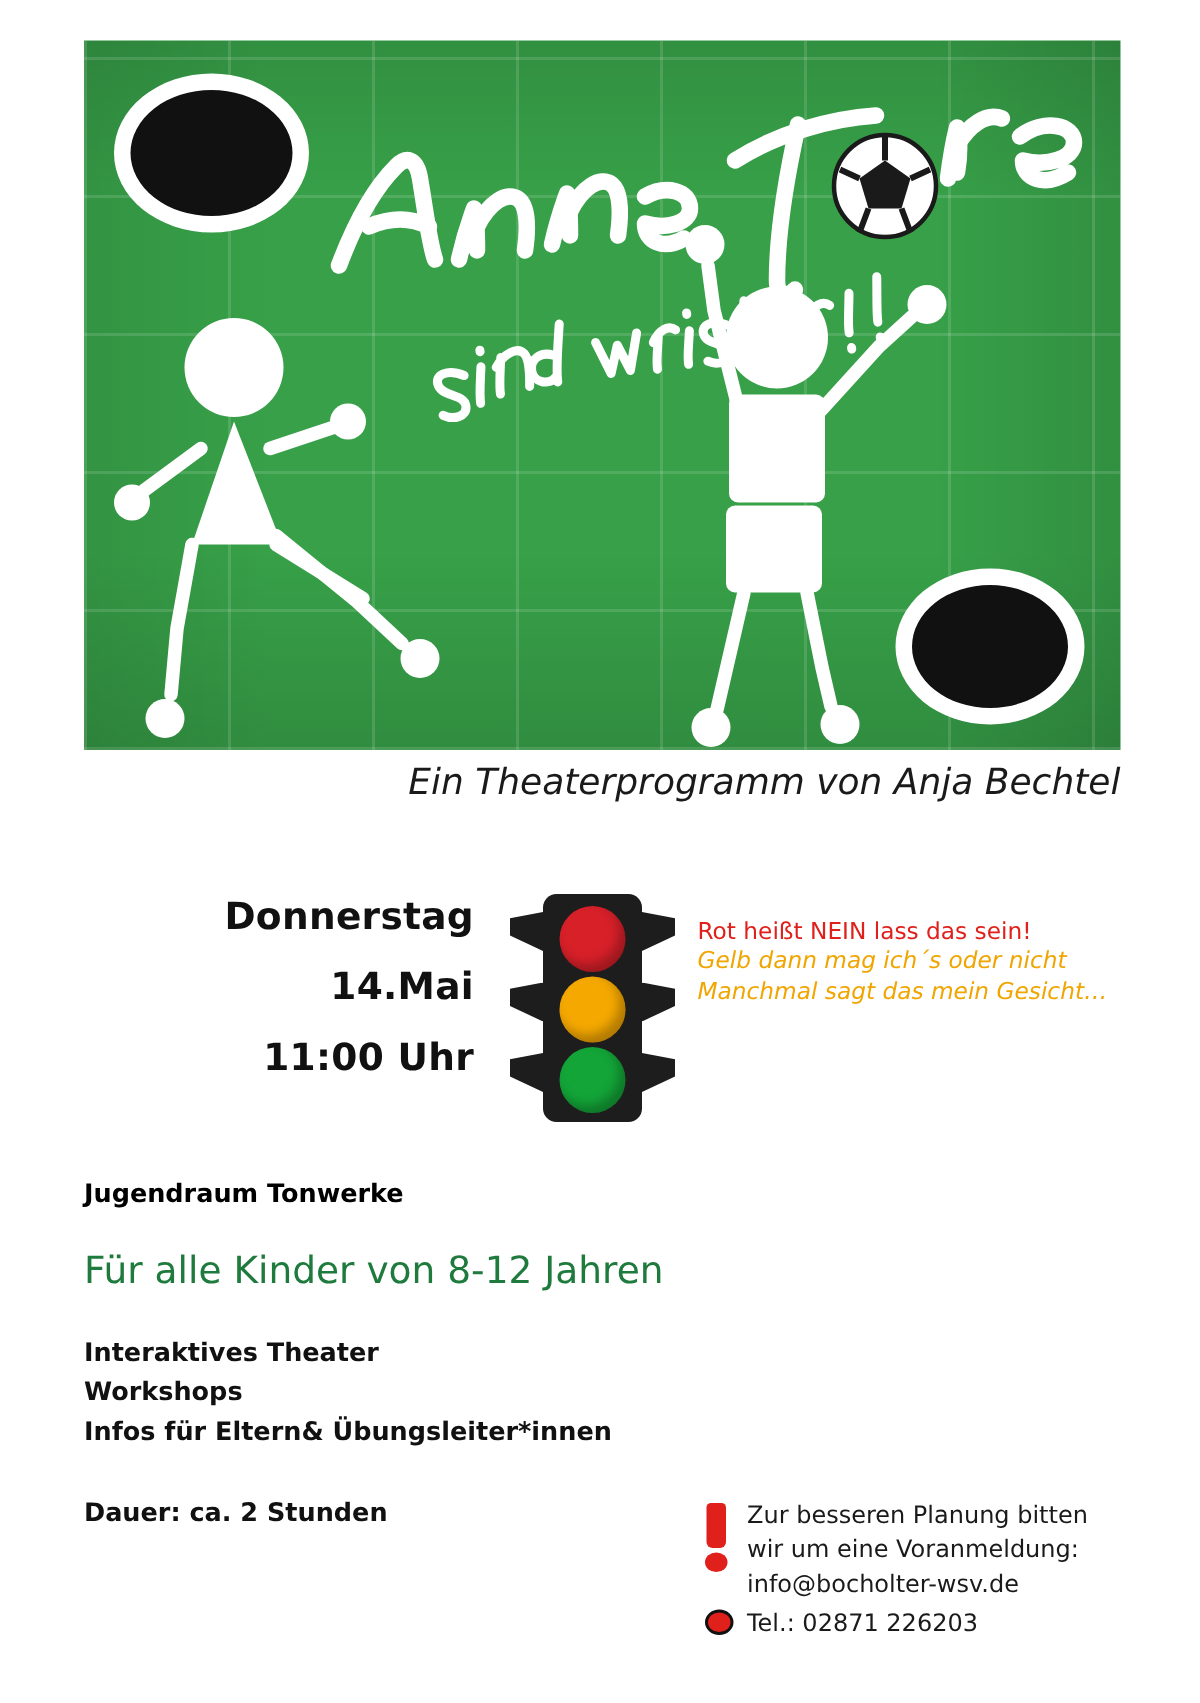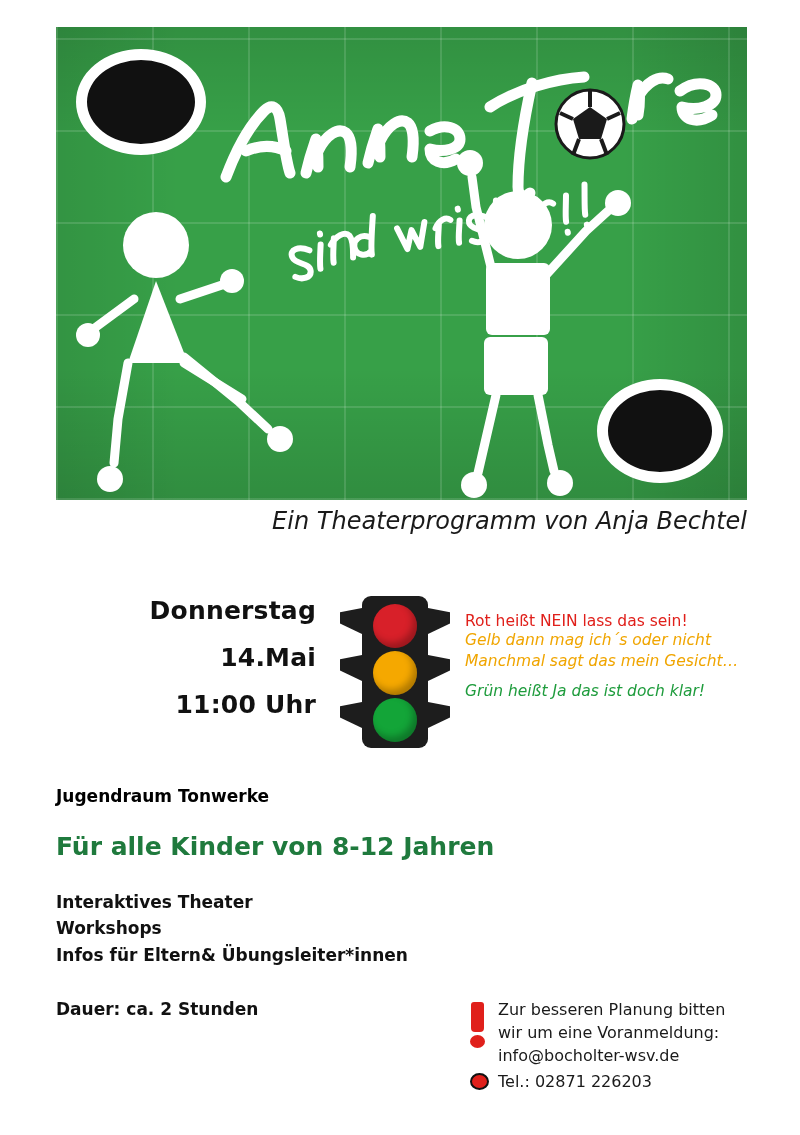--- a/index.html
+++ b/index.html
@@ -150,21 +150,21 @@
     font-family: "DejaVu Sans", sans-serif;
     font-weight: bold;
     font-size: 17px;
     color: #000000;
   }
   .age-line {
     position: absolute;
     left: 56px;
     top: 832px;
     font-family: "DejaVu Sans", sans-serif;
-    font-weight: bold;
+    font-weight: normal;
     font-size: 25px;
     color: #1f7a3d;
   }
   .offer-list {
     position: absolute;
     left: 56px;
     top: 889px;
     font-family: "DejaVu Sans", sans-serif;
     font-weight: bold;
     font-size: 17px;
@@ -339,21 +339,20 @@
     <div class="tl-lamp tl-green"></div>
   </div>
 </div>
 
 <div class="tl-texts">
   <div class="tl-text-red">Rot heißt NEIN lass das sein!</div>
   <div class="tl-text-yellow">
     <div>Gelb dann mag ich´s oder nicht</div>
     <div>Manchmal sagt das mein Gesicht…</div>
   </div>
-  <div class="tl-text-green">Grün heißt Ja das ist doch klar!</div>
 </div>
 
 <div class="venue">Jugendraum Tonwerke</div>
 <div class="age-line">Für alle Kinder von 8-12 Jahren</div>
 
 <div class="offer-list">
   <div>Interaktives Theater</div>
   <div>Workshops</div>
   <div>Infos für Eltern&amp; Übungsleiter*innen</div>
 </div>

